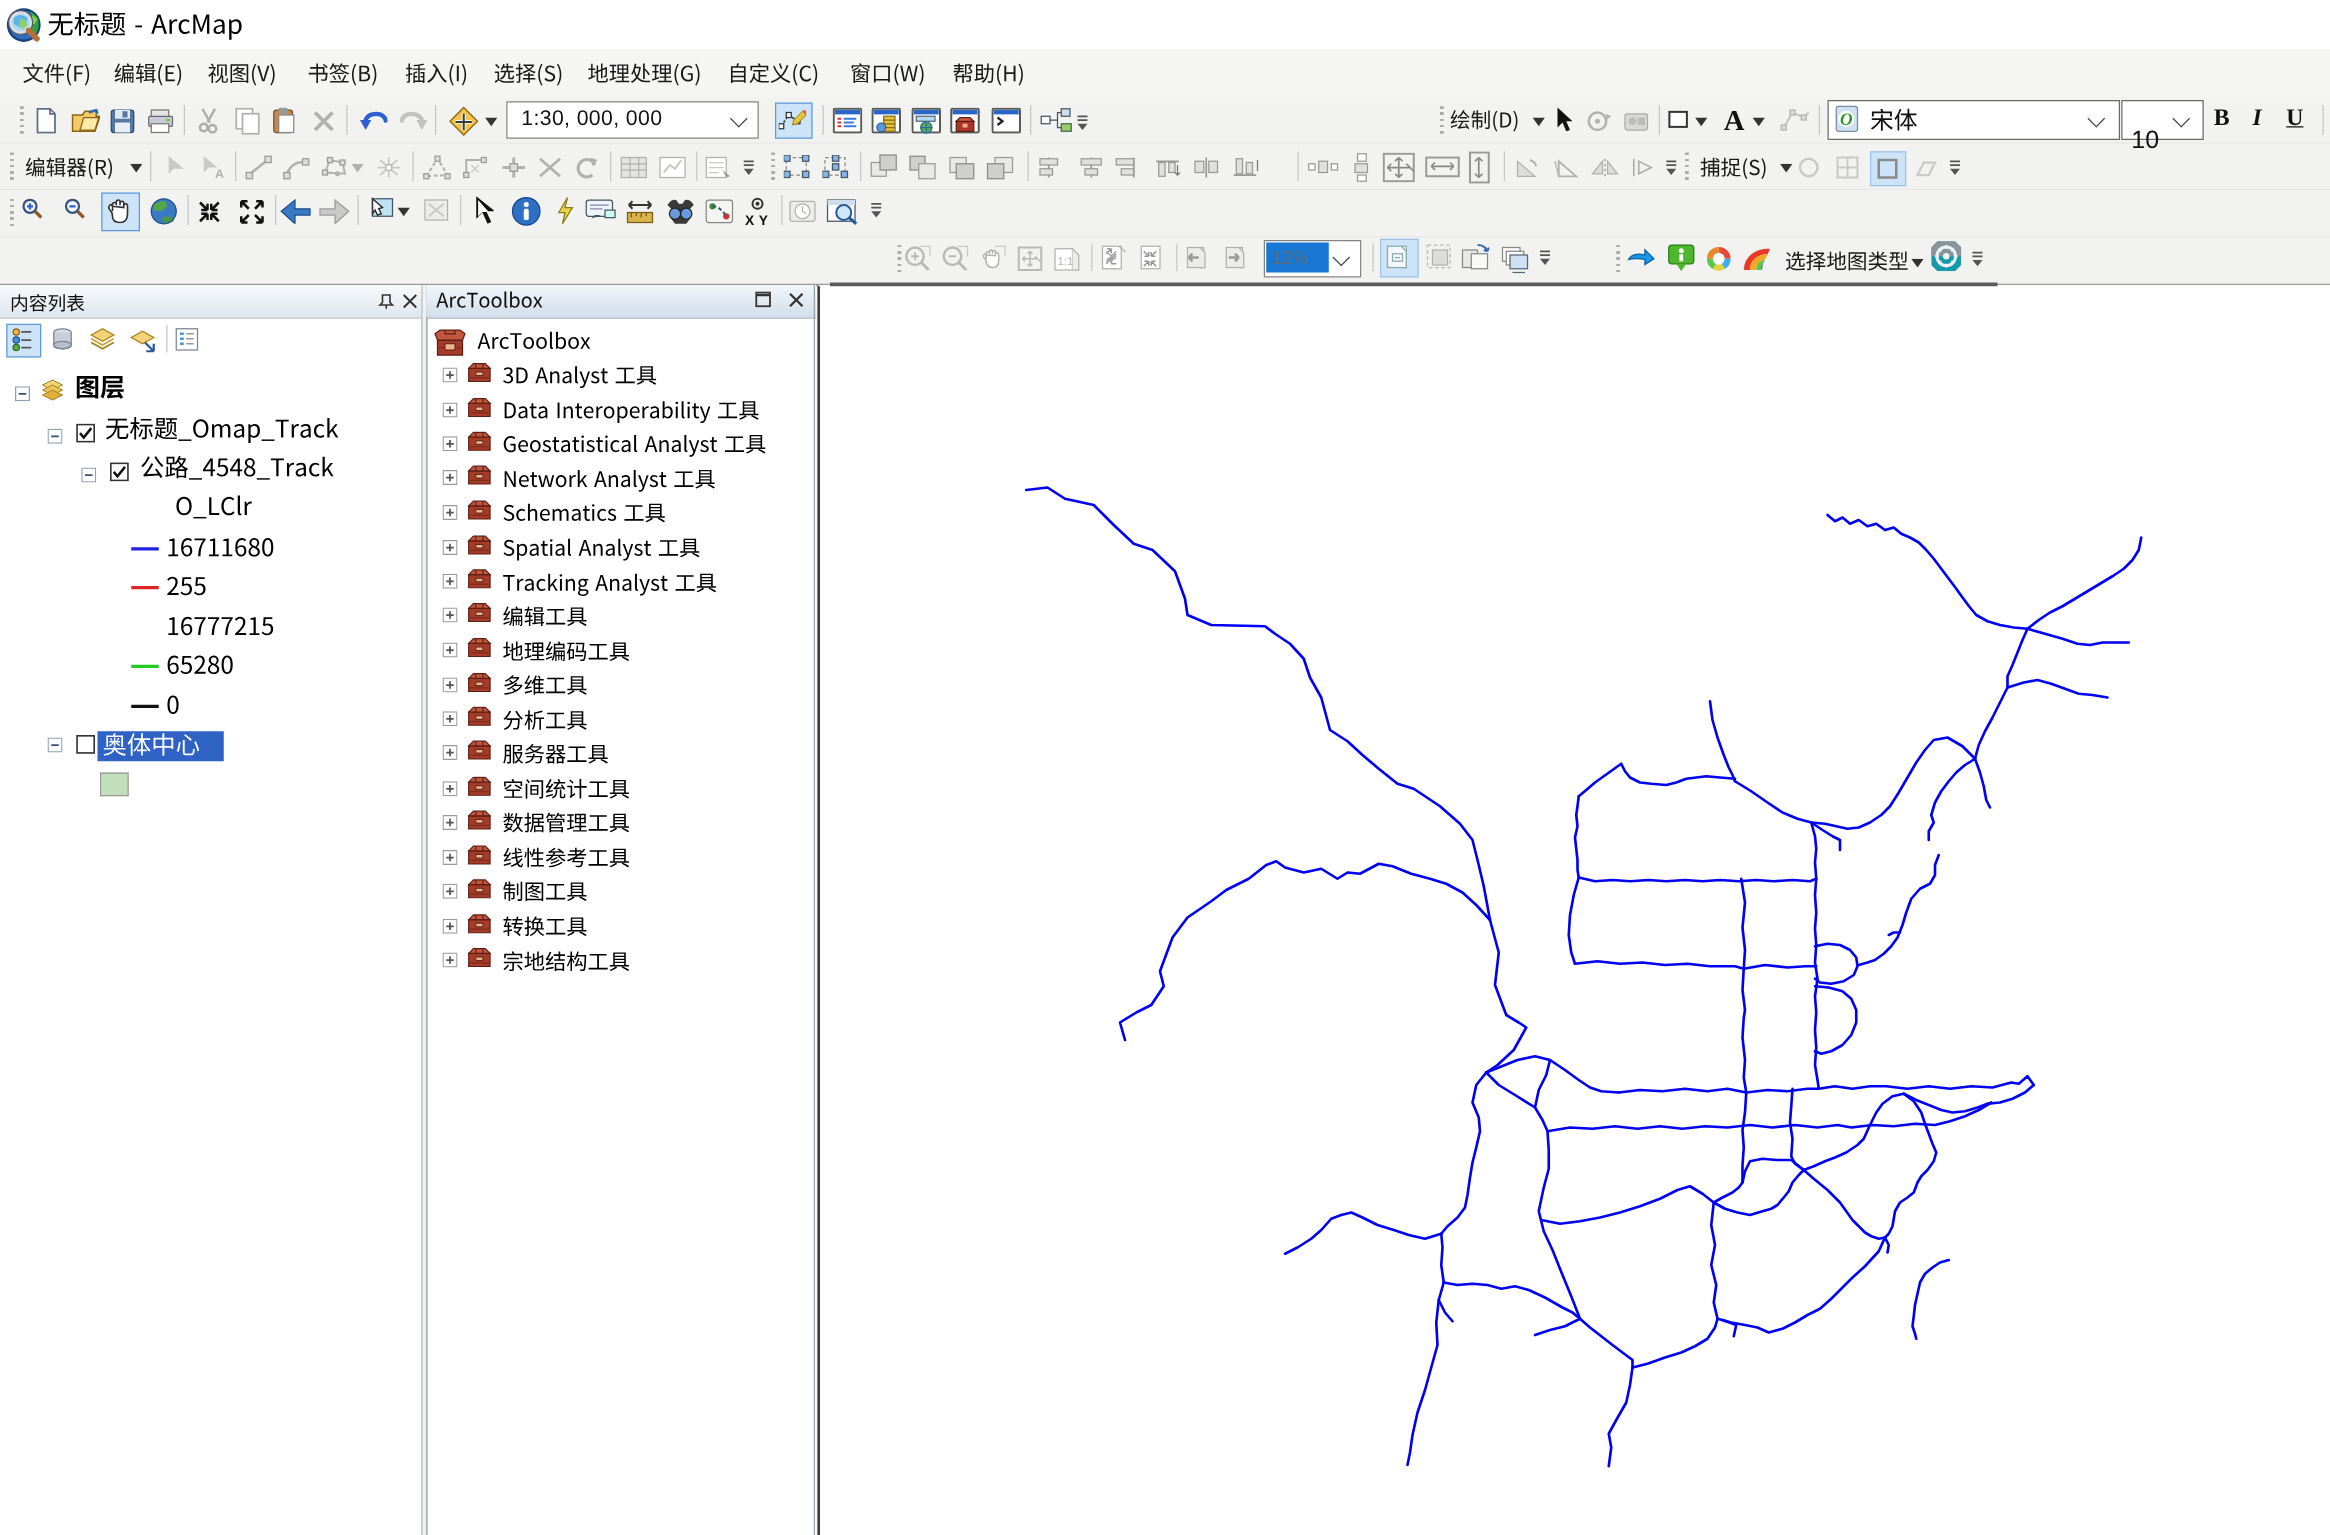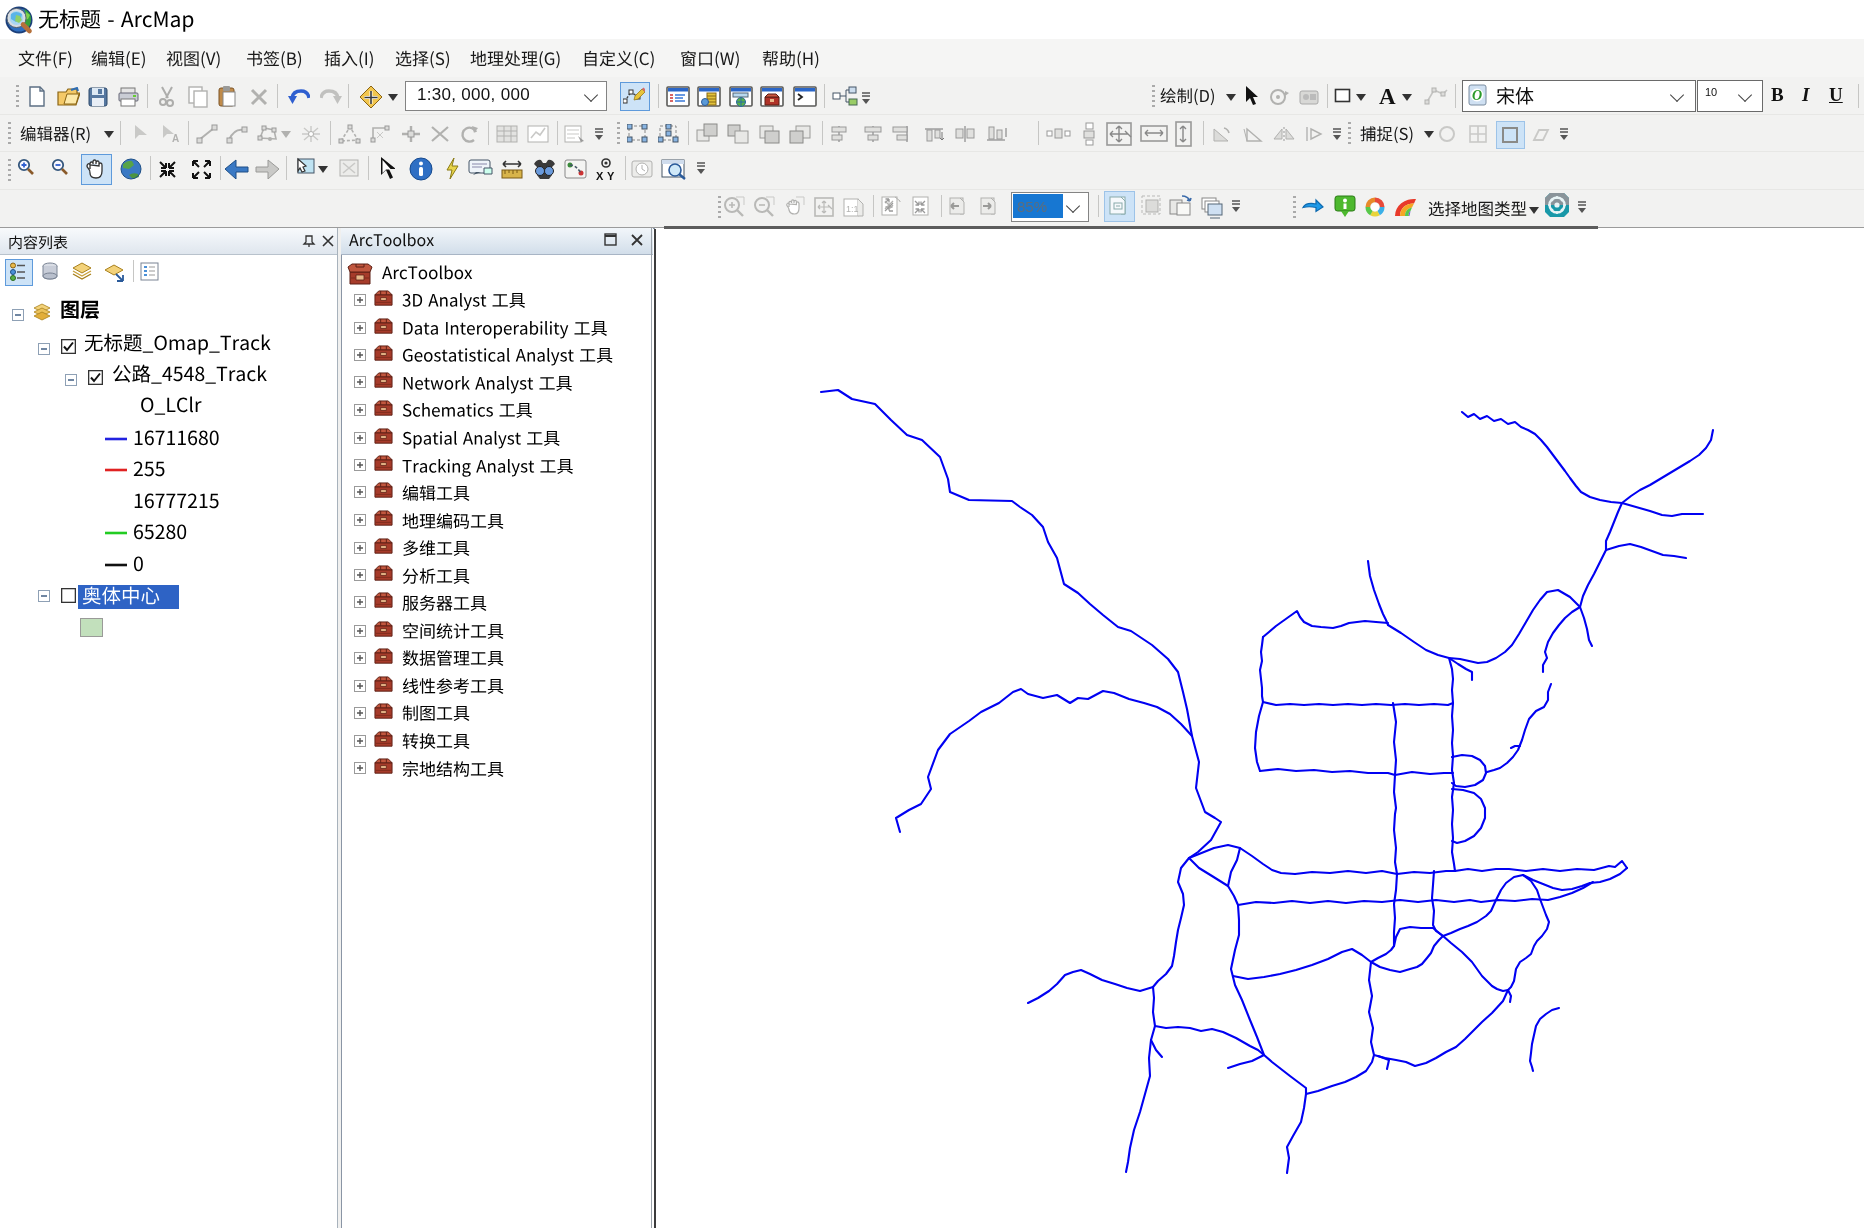--- a/index.html
+++ b/index.html
@@ -220,21 +220,21 @@
 <div class="sep" style="left:1455px;top:84px;height:24px"></div>
 
 <div class="combo" style="left:1462px;top:80px;width:232px;height:30px;border-color:#6a6a6a"></div>
 <svg class="abs" style="left:1468px;top:84px" width="22" height="22">
     <rect x="1" y="1" width="17" height="20" rx="2" fill="#cfe0f2" stroke="#7a8ca0"></rect>
     <circle cx="9" cy="11" r="6.5" fill="#fff"></circle>
     <text x="9" y="16" font-size="14" font-style="italic" font-weight="bold" text-anchor="middle" fill="#2a9a2a" font-family="Liberation Serif">O</text>
   </svg>
 <div class="chev" style="left:1672px;top:90px"></div>
 <div class="combo" style="left:1697px;top:80px;width:64px;height:30px;border-color:#6a6a6a"></div>
-<div class="abs" style="left:1705px;top:86px;font-size:11px;color:#111">10</div>
+<div class="abs" style="left:1705px;top:101px;font-size:20px;color:#111">10</div>
 <div class="chev" style="left:1740px;top:90px"></div>
 <div class="abs" style="left:1771px;top:84px;font-family:'Liberation Serif',serif;font-size:19px;font-weight:bold;color:#111">B</div>
 <div class="abs" style="left:1802px;top:84px;font-family:'Liberation Serif',serif;font-size:19px;font-style:italic;font-weight:bold;color:#111">I</div>
 <div class="abs" style="left:1829px;top:84px;font-family:'Liberation Serif',serif;font-size:19px;font-weight:bold;color:#111;text-decoration:underline">U</div>
 <div class="sep" style="left:1858px;top:84px;height:24px"></div>
 
 <div class="abs" style="left:8px;top:122px;width:3px;height:22px;background:repeating-linear-gradient(#aaa 0 2px,transparent 2px 5px)"></div>
 <svg class="abs" style="left:104px;top:131px" width="10" height="7">
     <path d="M0 0h10L5 7z" fill="#333"></path>
   </svg>
@@ -595,21 +595,21 @@
     <path d="M13 11H5m0 0 3-3m-3 3 3 3" stroke="#9a9a98" stroke-width="2" fill="none"></path>
   </svg>
 <svg class="abs" style="left:977px;top:195px" width="24" height="24">
     <rect x="4" y="3" width="13" height="16" fill="#ececea" stroke="#b1b1af"></rect>
     <path d="M14 3l4 4v12h-4" fill="#ececea" stroke="#b1b1af"></path>
     <path d="M6 11h8m0 0-3-3m3 3-3 3" stroke="#9a9a98" stroke-width="2" fill="none"></path>
   </svg>
 
 <div class="abs" style="left:1011px;top:192px;width:76px;height:28px;background:#fff;border:1px solid #848484"></div>
 <div class="abs" style="left:1013px;top:194px;width:50px;height:24px;background:#1777d2"></div>
-<div class="abs" style="left:1017px;top:198px;font-size:15px;color:#5d6d7c">85%</div>
+<div class="abs" style="left:1017px;top:198px;font-size:15px;color:#5d6d7c">12%</div>
 <div class="chev" style="left:1068px;top:201px"></div>
 <div class="sep" style="left:1098px;top:195px;height:22px"></div>
 <div class="abs" style="left:1104px;top:191px;width:29px;height:29px;background:#cde3f7;border:1px solid #9dc3e8"></div>
 <svg class="abs" style="left:1108px;top:194px" width="22" height="23">
     <rect x="2" y="3" width="15" height="17" fill="#f6f9fc" stroke="#8aa"></rect>
     <path d="M13 3l4 4v13h-4" fill="#f6f9fc" stroke="#8aa"></path>
     <rect x="6" y="9" width="8" height="6" fill="none" stroke="#8aa"></rect>
     <path d="M8 12h4" stroke="#8aa"></path>
   </svg>
 <svg class="abs" style="left:1140px;top:194px" width="24" height="24">

